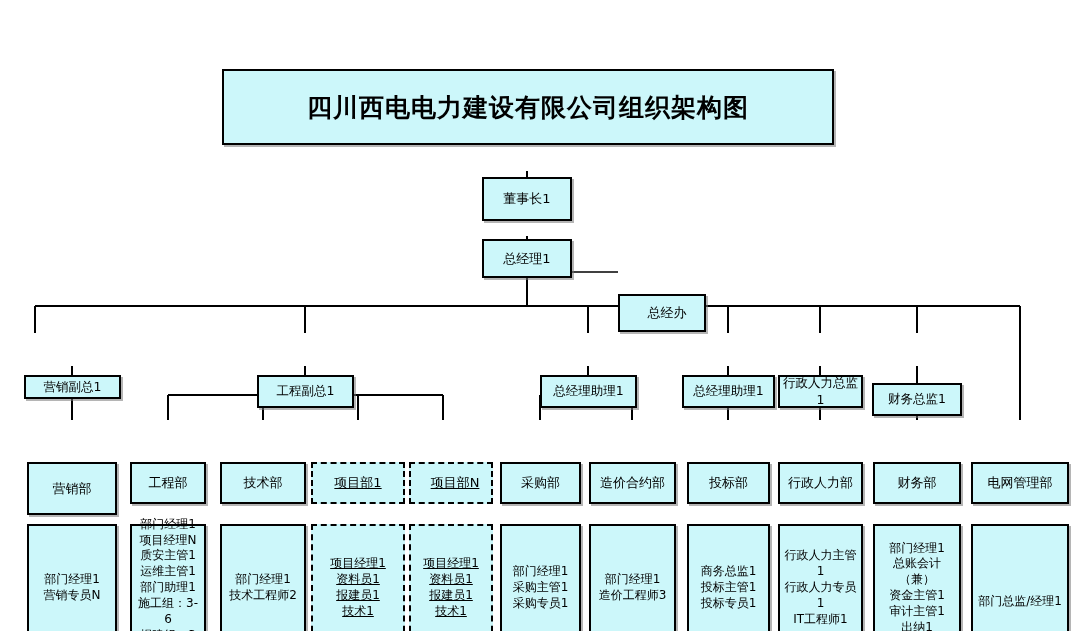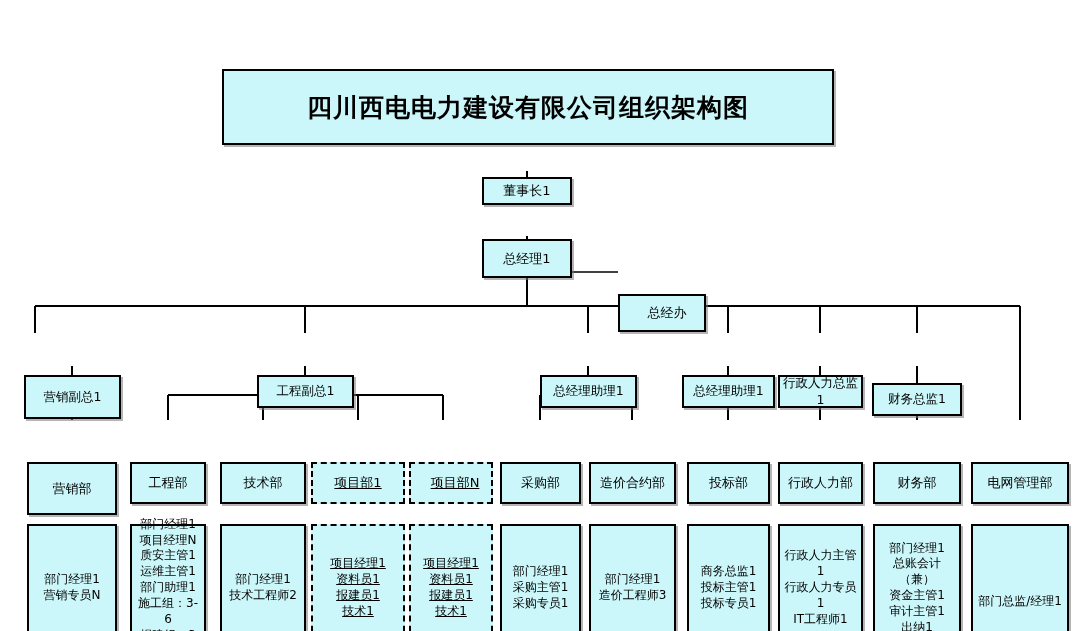--- a/index.html
+++ b/index.html
@@ -136,33 +136,33 @@
     <line x1="728" y1="462" x2="728" y2="482"></line>
     <line x1="820" y1="462" x2="820" y2="482"></line>
     <line x1="917" y1="462" x2="917" y2="482"></line>
     <line x1="1020" y1="462" x2="1020" y2="482"></line>
   </svg>
 
   <div class="node title-node" style="left:222px; top:27px; width:612px; height:76px;">
     <span>四川西电电力建设有限公司组织架构图</span>
   </div>
 
-  <div class="node exec-node" style="left:482px; top:135px; width:90px; height:28px;">
+  <div class="node exec-node" style="left:482px; top:135px; width:90px; height:44px;">
     <span>董事长1</span>
   </div>
 
   <div class="node exec-node" style="left:482px; top:197px; width:90px; height:39px;">
     <span>总经理1</span>
   </div>
 
   <div class="node exec-node" style="left:618px; top:252px; width:88px; height:38px;padding-left:10px;">
     <span>总经办</span>
   </div>
 
-  <div class="node vp-node" style="left:24px; top:333px; width:97px; height:44px;">
+  <div class="node vp-node" style="left:24px; top:333px; width:97px; height:24px;">
     <span>营销副总1</span>
   </div>
 
   <div class="node vp-node" style="left:257px; top:333px; width:97px; height:33px;">
     <span>工程副总1</span>
   </div>
 
   <div class="node vp-node" style="left:540px; top:333px; width:97px; height:33px;">
     <span>总经理助理1</span>
   </div>

